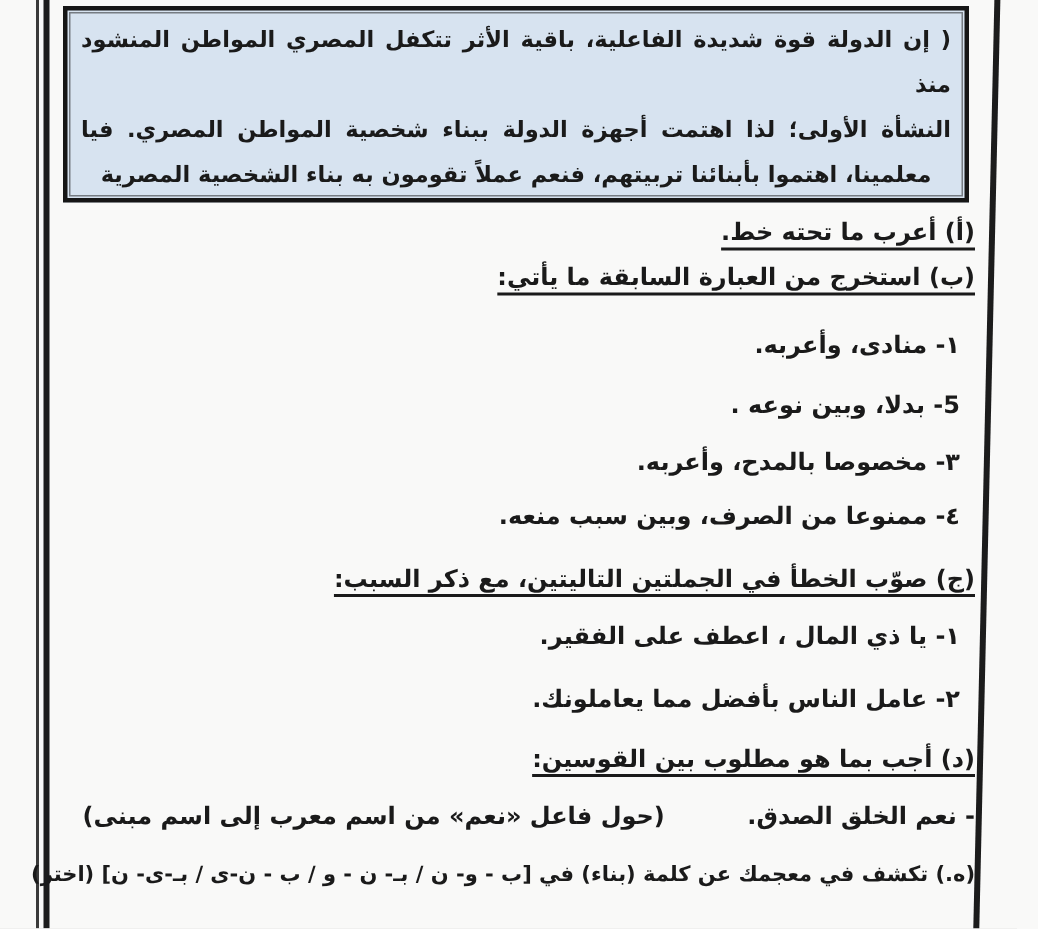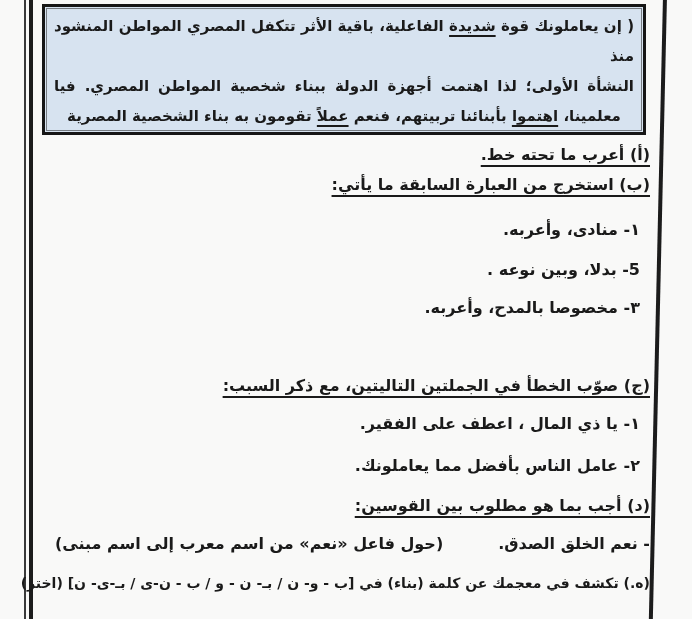--- a/index.html
+++ b/index.html
@@ -30,21 +30,21 @@
   }
   .passage-box::after{
     content:"";position:absolute;inset:1px;border:1px solid rgba(22,22,22,.5);pointer-events:none;
   }
   .passage-line{
     font-size:15px;font-weight:bold;line-height:30px;
     text-align:justify;text-align-last:justify;
     white-space:normal;
   }
   .passage-line:last-child{text-align:center;text-align-last:center;}
-  .u-word{text-decoration:underline;text-decoration-thickness:2px;text-underline-offset:4px;}
+  .u-word{text-decoration-thickness:2px;text-underline-offset:4px;}
 
   
   .row{
     position:absolute;
     white-space:nowrap;
     font-weight:bold;
     font-size:16px;
     line-height:24px;
   }
   .heading{text-decoration:underline;text-decoration-thickness:2px;text-underline-offset:5px;}
@@ -56,32 +56,33 @@
 </head>
 <body>
 
 <div class="page">
 
   <div class="rule rule-left-thin"></div>
   <div class="rule rule-left-thick"></div>
   <div class="rule rule-right"></div>
 
   <div class="passage-box" style="background: rgb(215, 227, 240); border-color: rgb(22, 22, 22);">
-      <div class="passage-line"><span>( إن يعاملونك قوة </span><span class="u-word">شديدة</span><span> الفاعلية، باقية الأثر  تتكفل المصري المواطن المنشود منذ</span></div>
+      <div class="passage-line"><span>( إن الدولة قوة </span><span class="u-word">شديدة</span><span> الفاعلية، باقية الأثر  تتكفل المصري المواطن المنشود منذ</span></div>
       <div class="passage-line"><span>النشأة الأولى؛ لذا اهتمت أجهزة الدولة ببناء شخصية المواطن المصري. فيا</span></div>
       <div class="passage-line"><span>معلمينا، </span><span class="u-word">اهتموا</span><span> بأبنائنا تربيتهم، فنعم </span><span class="u-word">عملاً</span><span> تقومون به بناء الشخصية المصرية</span></div>
     </div>
 
   <div class="row heading r-42" style="top:143px">(أ) أعرب ما تحته خط.</div>
 
   <div class="row heading r-42" style="top:173px">(ب) استخرج من العبارة السابقة ما يأتي:</div>
 
   <div class="row r-52" style="top:218px">١- منادى، وأعربه.</div>
   <div class="row r-52" style="top:258px">5- بدلا، وبين نوعه .</div>
   <div class="row r-52" style="top:296px">٣- مخصوصا بالمدح، وأعربه.</div>
+  <div class="row r-52" style="top:332px">٤- ممنوعا من الصرف، وبين سبب منعه.</div>
 
   <div class="row heading r-42" style="top:374px">(ج) صوّب الخطأ في الجملتين التاليتين، مع ذكر السبب:</div>
 
   <div class="row r-52" style="top:412px">١- يا ذي المال ، اعطف على الفقير.</div>
   <div class="row r-52" style="top:454px">٢- عامل الناس بأفضل مما يعاملونك.</div>
 
   <div class="row heading r-42" style="top:494px">(د) أجب بما هو مطلوب بين القوسين:</div>
 
   <div class="row split-row r-42" style="top:532px">
     <span>- نعم الخلق الصدق.</span>

